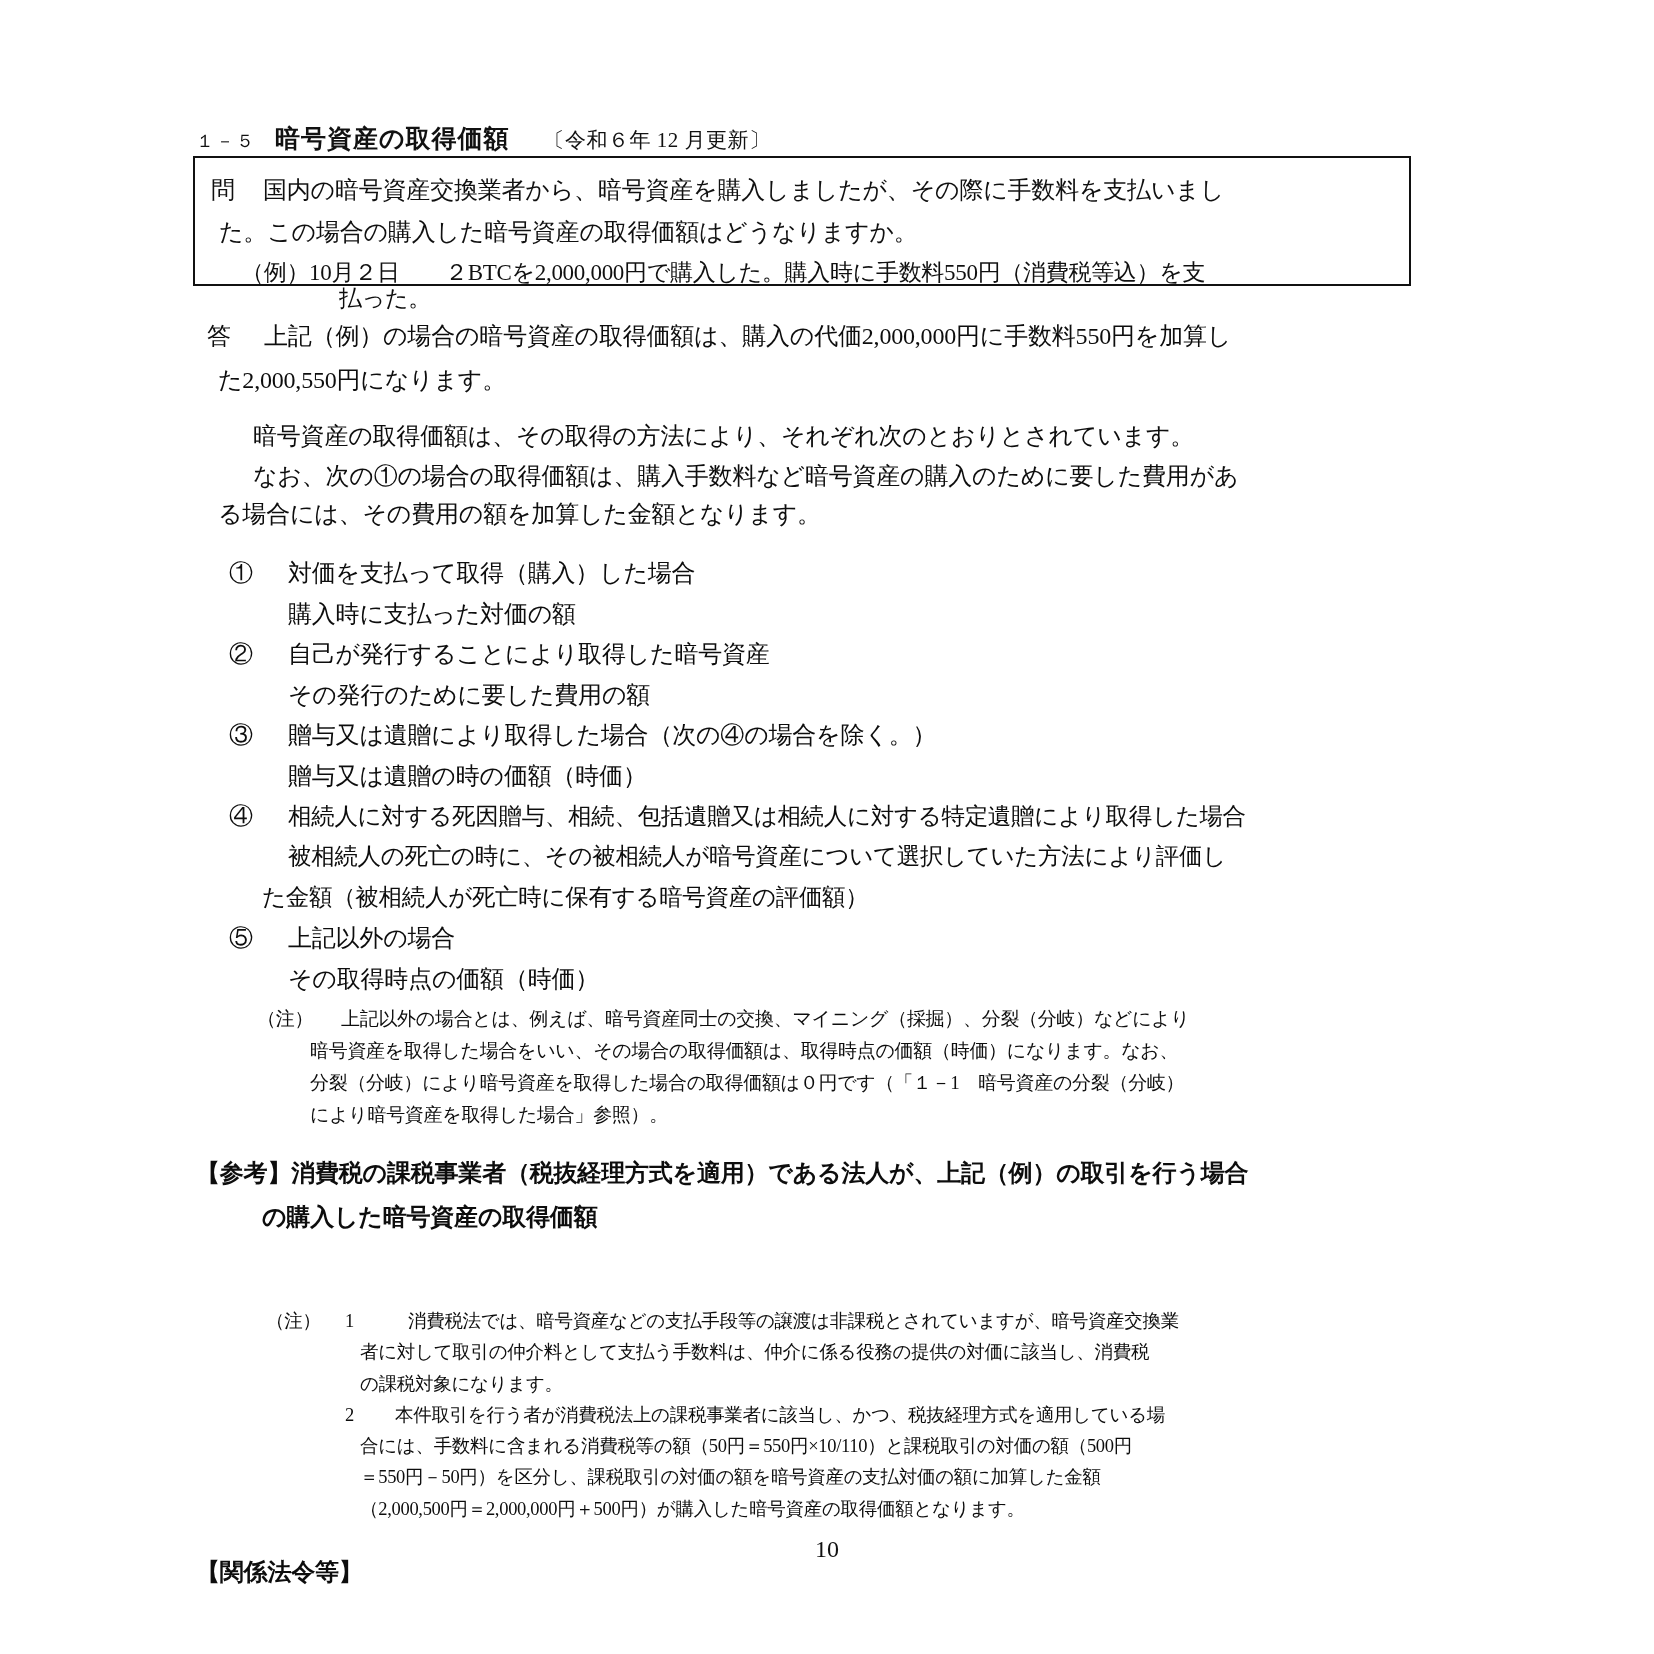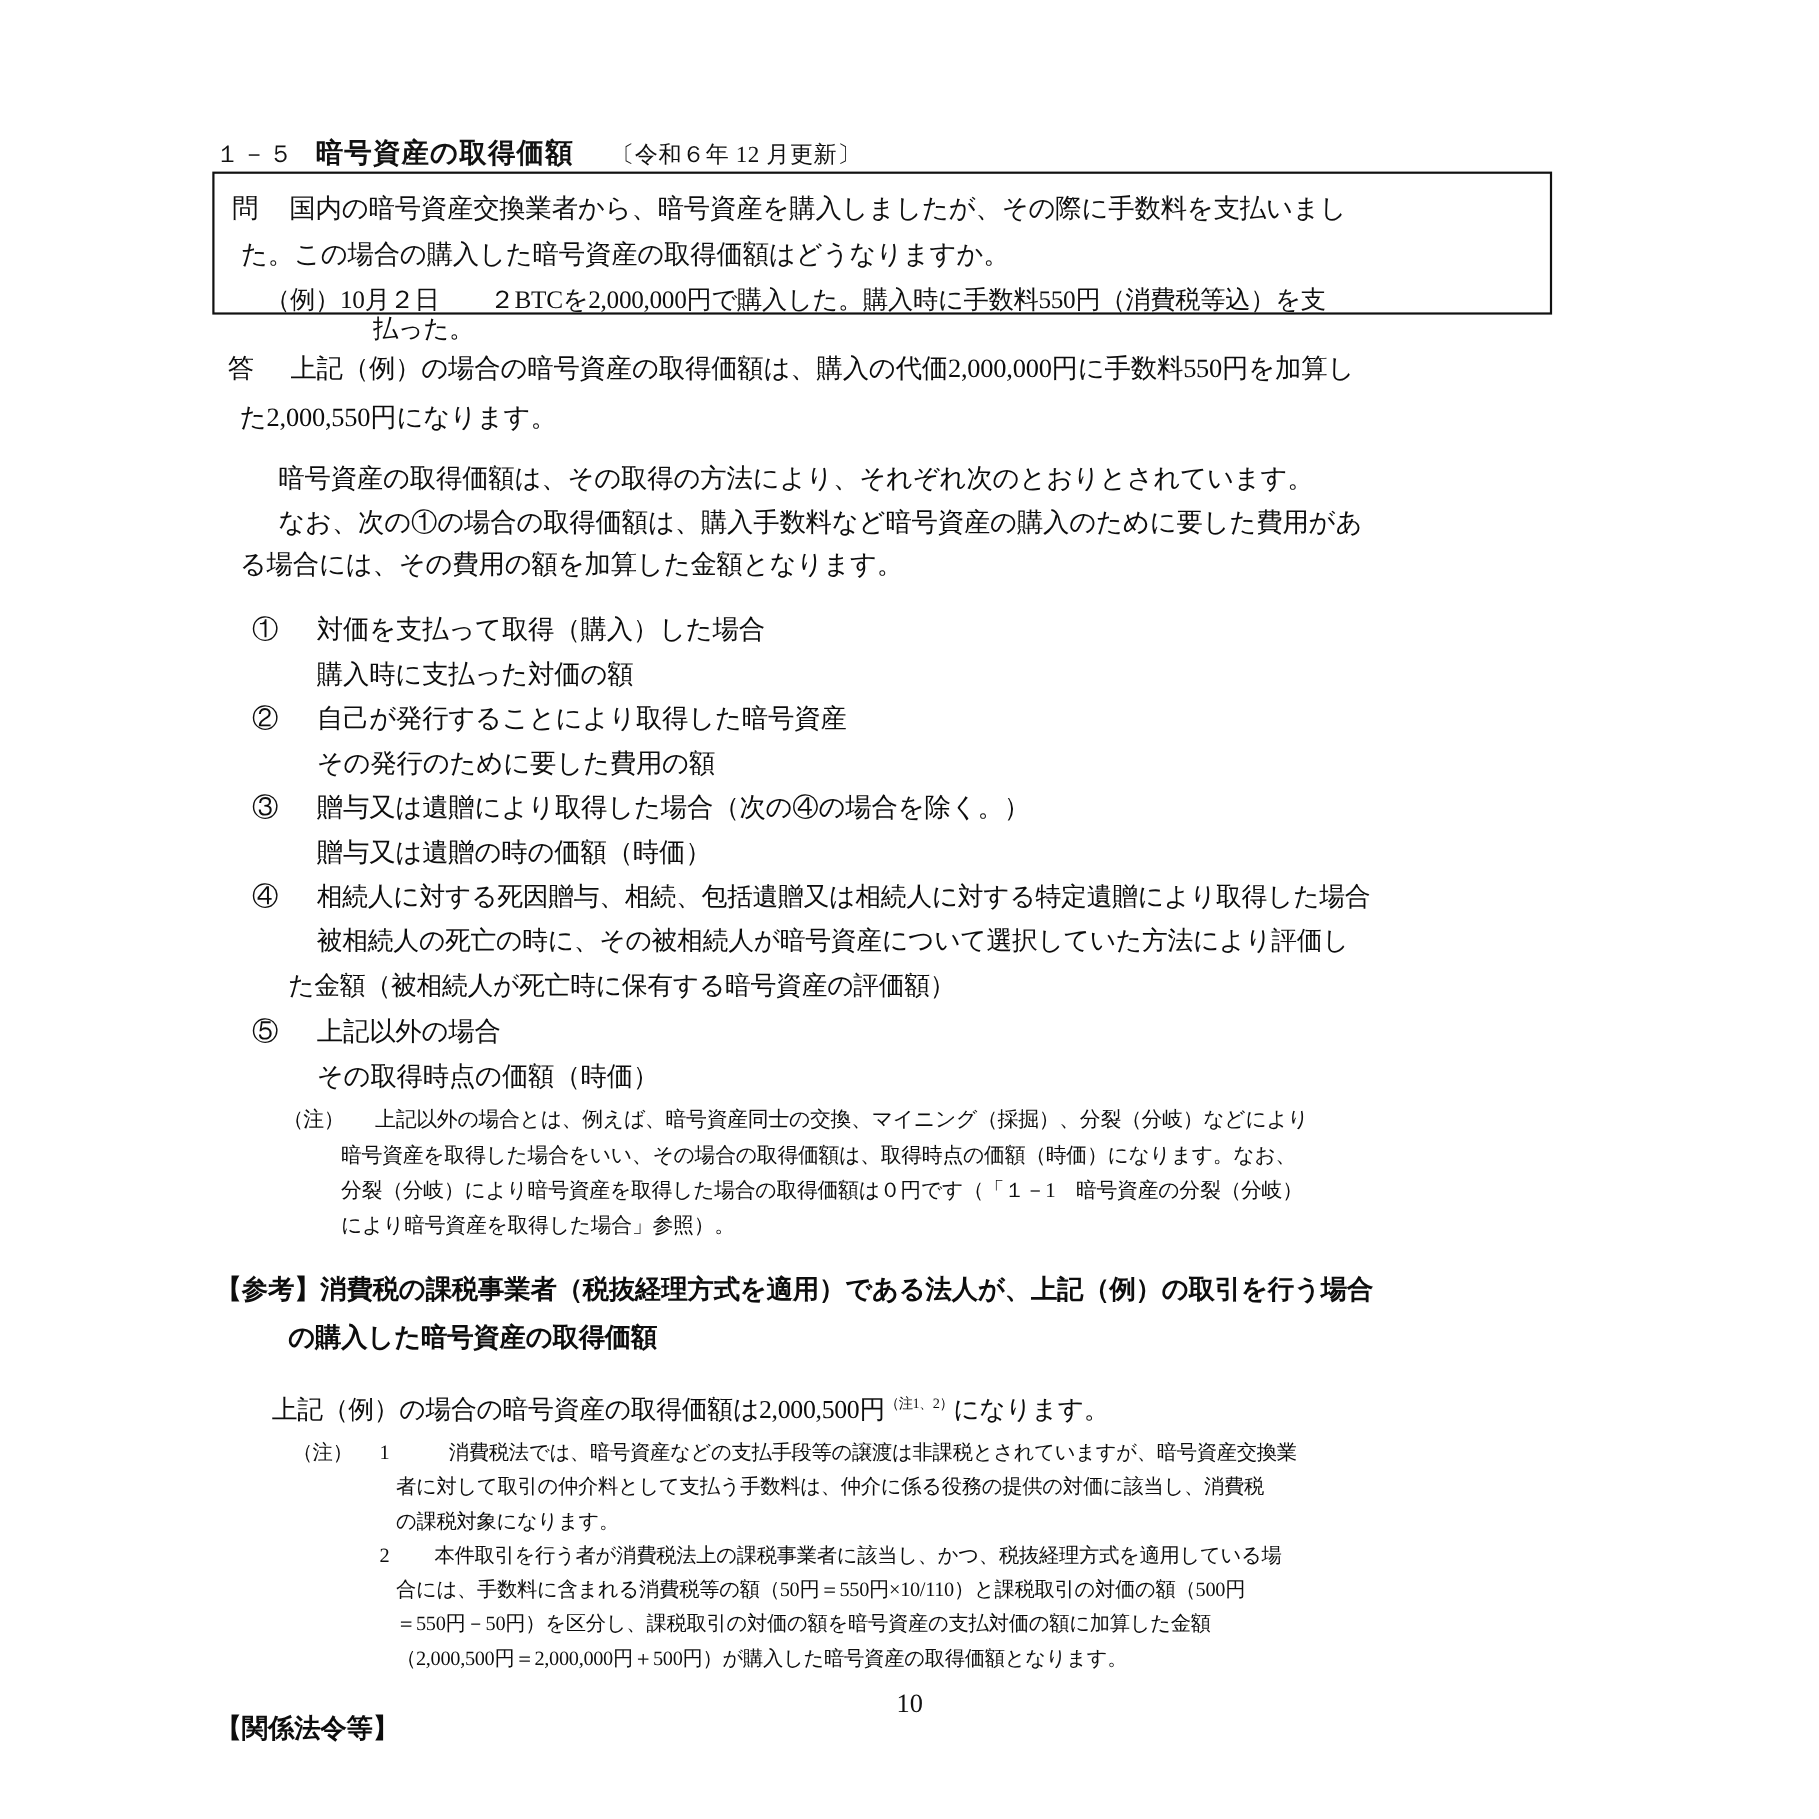--- a/index.html
+++ b/index.html
@@ -35,21 +35,21 @@
   
   .title-row {
     position: absolute;
     left: 196px;
     top: 122px;
     display: flex;
     align-items: baseline;
     gap: 0;
   }
   .title-num {
-    font-size: 22px;
+    font-size: 18px;
     letter-spacing: 2px;
     white-space: nowrap;
   }
   .title-main {
     font-size: 25px;
     letter-spacing: 1px;
     white-space: nowrap;
     margin-left: 19px;
     font-weight: bold;
   }
@@ -154,23 +154,20 @@
 
   <span class="ln t19" style="left: 257px; top: 1008.94px;">（注）</span>
   <span class="ln t19" style="left: 341px; top: 1008.94px;">上記以外の場合とは、例えば、暗号資産同士の交換、マイニング（採掘）、分裂（分岐）などにより</span>
   <span class="ln t19" style="left: 310px; top: 1041.1px;">暗号資産を取得した場合をいい、その場合の取得価額は、取得時点の価額（時価）になります。なお、</span>
   <span class="ln t19" style="left: 310px; top: 1073.26px;">分裂（分岐）により暗号資産を取得した場合の取得価額は０円です（「１－1　暗号資産の分裂（分岐）</span>
   <span class="ln t19" style="left: 310px; top: 1105.42px;">により暗号資産を取得した場合」参照）。</span>
 
   <span class="ln t24 bold" style="left: 196px; top: 1160.56px;">【参考】消費税の課税事業者（税抜経理方式を適用）である法人が、上記（例）の取引を行う場合</span>
   <span class="ln t24 bold" style="left: 262px; top: 1204.66px;">の購入した暗号資産の取得価額</span>
 
-  <div class="ln t23" style="left: 247px; top: 1268.99px;">
-    <span>上記（例）の場合の暗号資産の取得価額は2,000,500円</span><span class="sup">（注1、2）</span><span>になります。</span>
-  </div>
 
   <span class="ln t18" style="left: 266px; top: 1312.17px;">（注）</span>
   <span class="ln t18" style="left: 345px; top: 1312.17px;">1</span>
   <span class="ln t18" style="left: 395px; top: 1312.17px; margin-left: 13px;">消費税法では、暗号資産などの支払手段等の譲渡は非課税とされていますが、暗号資産交換業</span>
   <span class="ln t18" style="left: 360px; top: 1343.42px;">者に対して取引の仲介料として支払う手数料は、仲介に係る役務の提供の対価に該当し、消費税</span>
   <span class="ln t18" style="left: 360px; top: 1374.66px;">の課税対象になります。</span>
 
   <span class="ln t18" style="left: 345px; top: 1405.9px;">2</span>
   <span class="ln t18" style="left: 395px; top: 1405.9px;">本件取引を行う者が消費税法上の課税事業者に該当し、かつ、税抜経理方式を適用している場</span>
   <span class="ln t18" style="left: 360px; top: 1437.14px;">合には、手数料に含まれる消費税等の額（50円＝550円×10/110）と課税取引の対価の額（500円</span>

